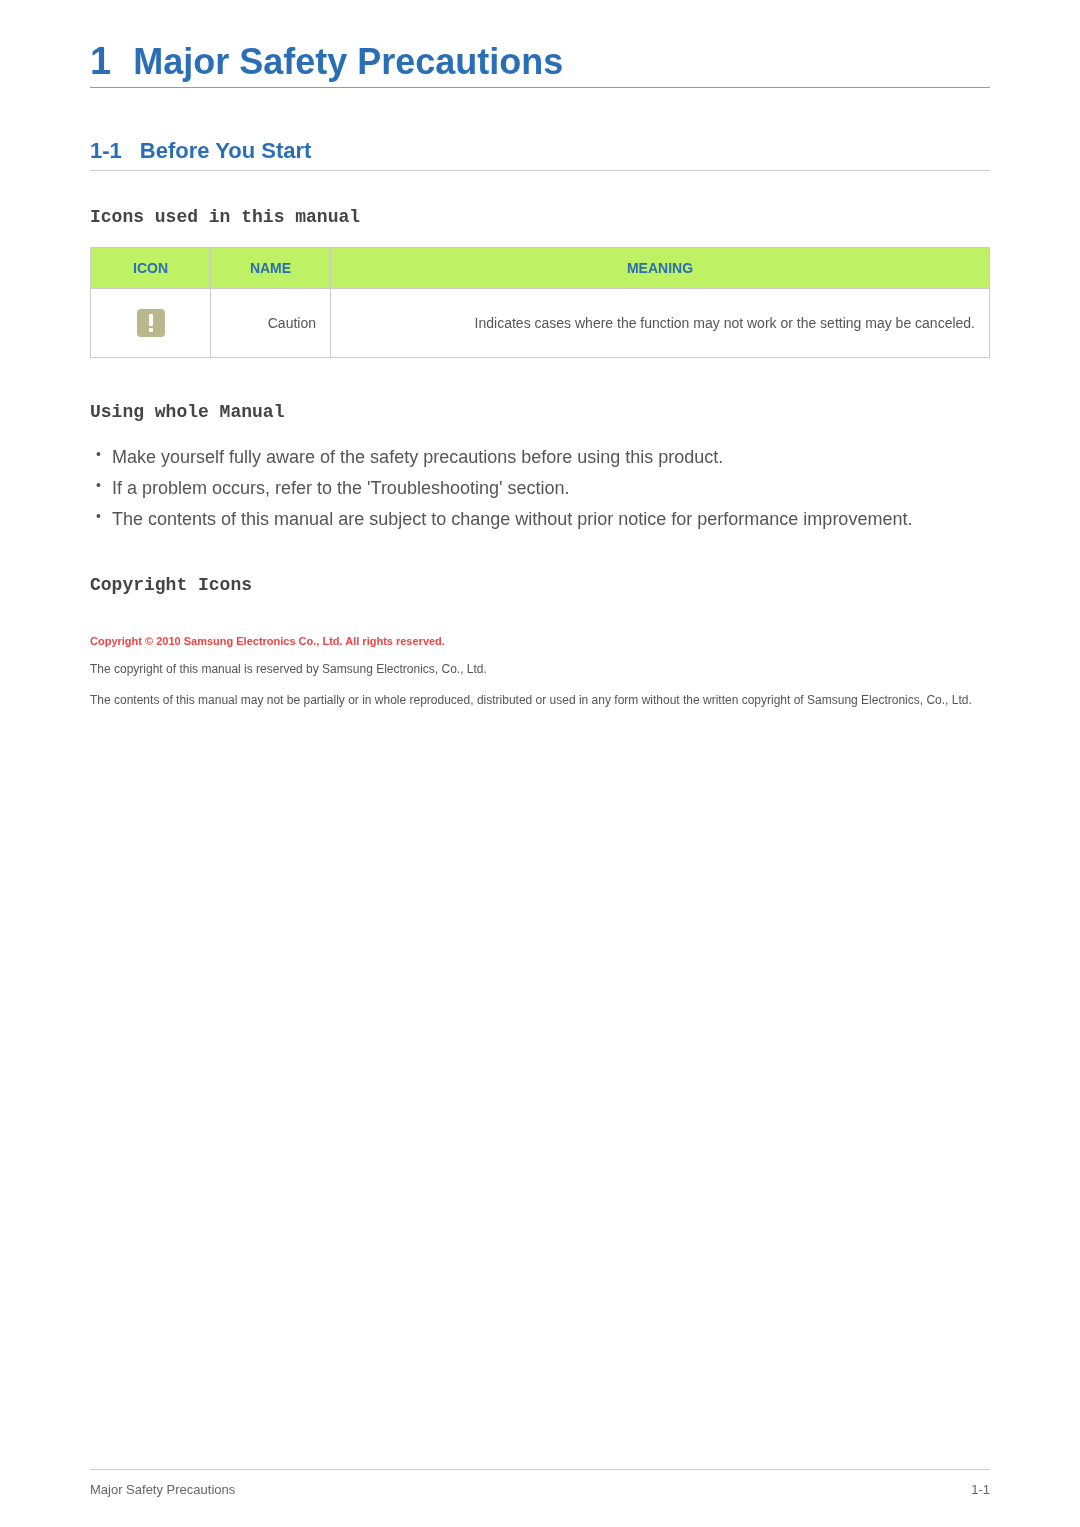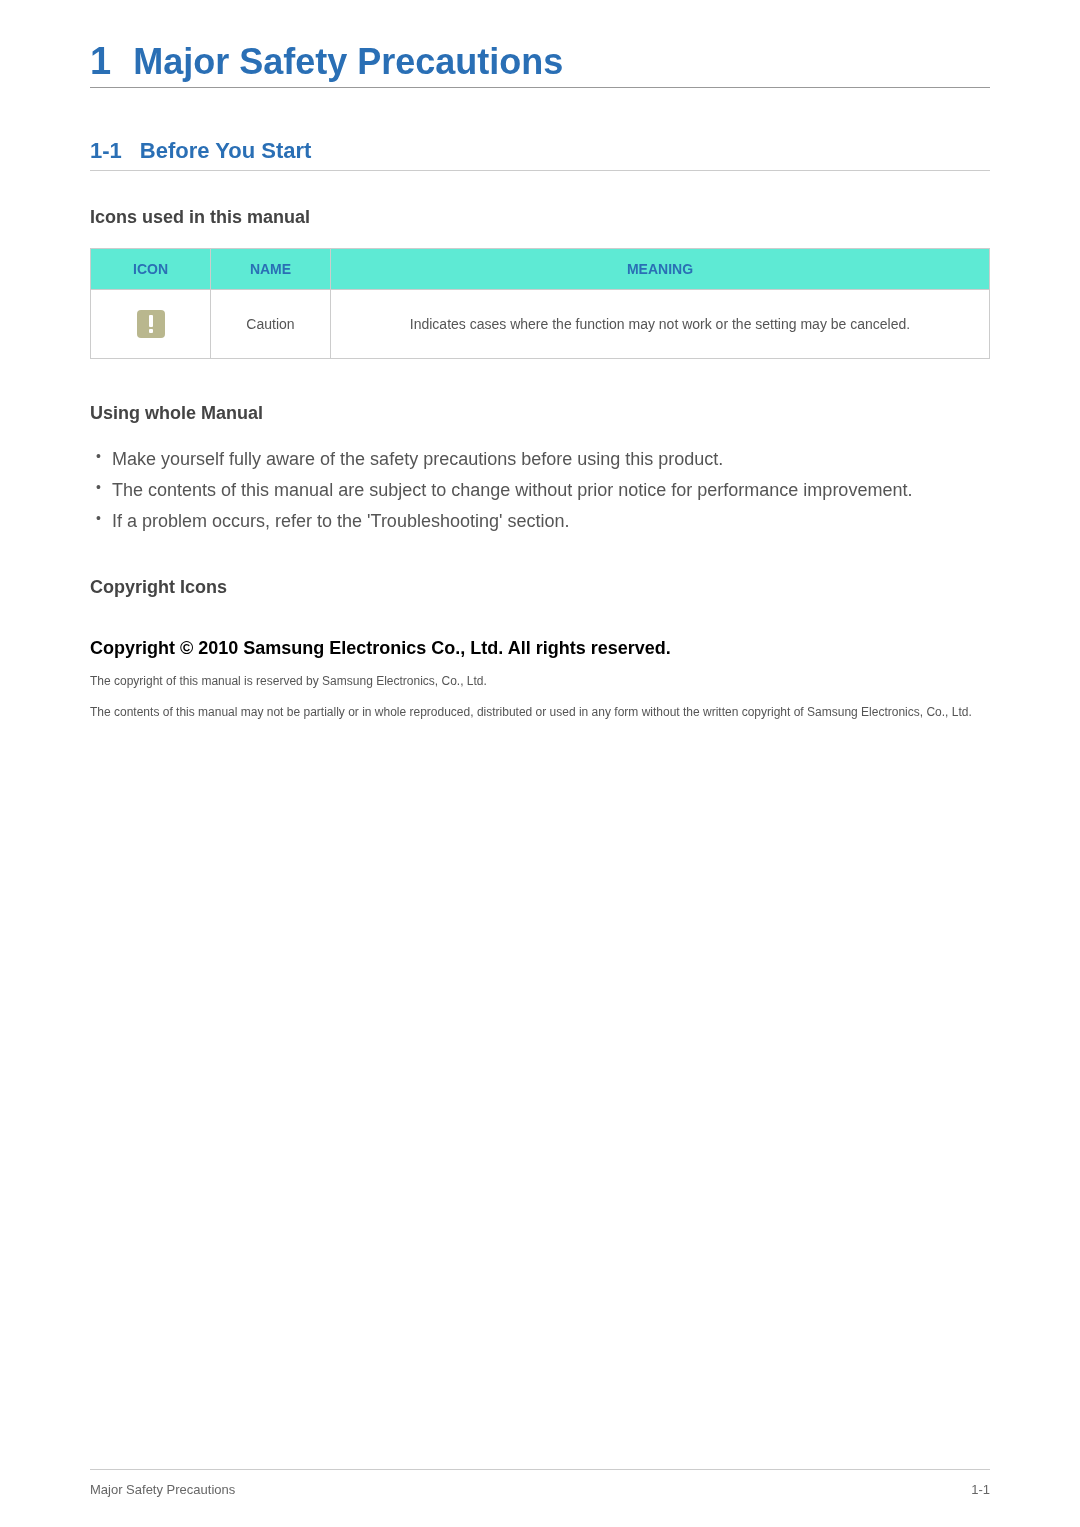--- a/index.html
+++ b/index.html
@@ -4,35 +4,35 @@
 <style>
   * { box-sizing: border-box; margin: 0; padding: 0; }
   html, body { width: 1080px; height: 1527px; background: #fff; font-family: Arial, Helvetica, sans-serif; color: #555; }
   .page { padding: 40px 90px 30px 90px; height: 100%; display: flex; flex-direction: column; }
   .chapter-title { display: flex; align-items: baseline; gap: 22px; border-bottom: 1px solid #999; padding-bottom: 4px; margin-bottom: 50px; }
   .chapter-num { font-size: 38px; font-weight: bold; color: #2a6fb5; }
   .chapter-text { font-size: 36px; font-weight: bold; color: #2a6fb5; }
   .section-title { display: flex; align-items: baseline; gap: 18px; color: #2a6fb5; font-size: 22px; font-weight: bold; border-bottom: 1px solid #ccc; padding-bottom: 6px; margin-bottom: 36px; }
   .section-num { }
   .section-text { }
-  .subheading { font-size: 18px; font-weight: bold; color: #444; margin-bottom: 20px; }
+  .subheading { font-size: 18px; font-weight: bold; color: #444; margin-bottom: 20px; font-family: Liberation Mono, monospace; }
   table.icons { width: 100%; border-collapse: collapse; margin-bottom: 44px; }
-  table.icons th, table.icons td { border: 1px solid #ccc; font-size: 14px; text-align: center; }
-  table.icons th { background: #5eead4; color: #2a6fb5; text-align: center; font-weight: bold; padding: 12px 10px; }
+  table.icons th, table.icons td { border: 1px solid #ccc; font-size: 14px; text-align: right; }
+  table.icons th { background: #bef264; color: #2a6fb5; text-align: center; font-weight: bold; padding: 12px 10px; }
   table.icons td { color: #555; padding: 20px 14px; vertical-align: middle; }
   table.icons td.icon-cell { text-align: center; width: 120px; }
   table.icons td.name-cell { width: 120px; }
   .icon-caution { display: inline-flex; width: 28px; height: 28px; background: #b9b78e; border-radius: 4px; align-items: center; justify-content: center; }
   .icon-caution svg { width: 6px; height: 18px; }
   .icon-note { display: inline-flex; width: 28px; height: 28px; background: #a9b2b2; border-radius: 4px; align-items: center; justify-content: center; }
   .icon-note svg { width: 18px; height: 18px; }
   ul.bullets { list-style: none; padding: 0; margin: 0 0 40px 0; }
   ul.bullets li { font-size: 18px; color: #555; padding: 5px 0 5px 22px; position: relative; }
   ul.bullets li::before { content: "•"; position: absolute; left: 6px; top: 4px; font-size: 14px; color: #555; }
-  .body-sub { font-size: 18px; font-weight: bold; color: #000000; margin-bottom: 14px; }
+  .body-sub { font-size: 11px; font-weight: bold; color: #ef4444; margin-bottom: 14px; }
   .body-text { font-size: 12px; color: #555; line-height: 1.45; margin-bottom: 14px; }
   .footer { margin-top: auto; border-top: 1px solid #ccc; padding-top: 12px; display: flex; justify-content: space-between; font-size: 13px; color: #666; }
 </style>
 </head>
 <body>
 
 <div class="page">
 
   <div class="chapter-title">
     <span class="chapter-num">1</span>
@@ -66,22 +66,22 @@
         </td>
         <td class="name-cell">Caution</td>
         <td>Indicates cases where the function may not work or the setting may be canceled.</td>
       </tr>
     </tbody>
   </table>
 
   <div class="subheading">Using whole Manual</div>
   <ul class="bullets">
     <li>Make yourself fully aware of the safety precautions before using this product.</li>
+    <li>If a problem occurs, refer to the 'Troubleshooting' section.</li>
     <li>The contents of this manual are subject to change without prior notice for performance improvement.</li>
-    <li>If a problem occurs, refer to the 'Troubleshooting' section.</li>
   </ul>
 
   <div class="subheading">Copyright Icons</div>
   <div style="height:20px"></div>
   <div class="body-sub">Copyright © 2010 Samsung Electronics Co., Ltd. All rights reserved.</div>
   <div class="body-text">The copyright of this manual is reserved by Samsung Electronics, Co., Ltd.</div>
   <div class="body-text">The contents of this manual may not be partially or in whole reproduced, distributed or used in any form without the written copyright of Samsung Electronics, Co., Ltd.</div>
 
   <div class="footer">
     <span>Major Safety Precautions</span>

